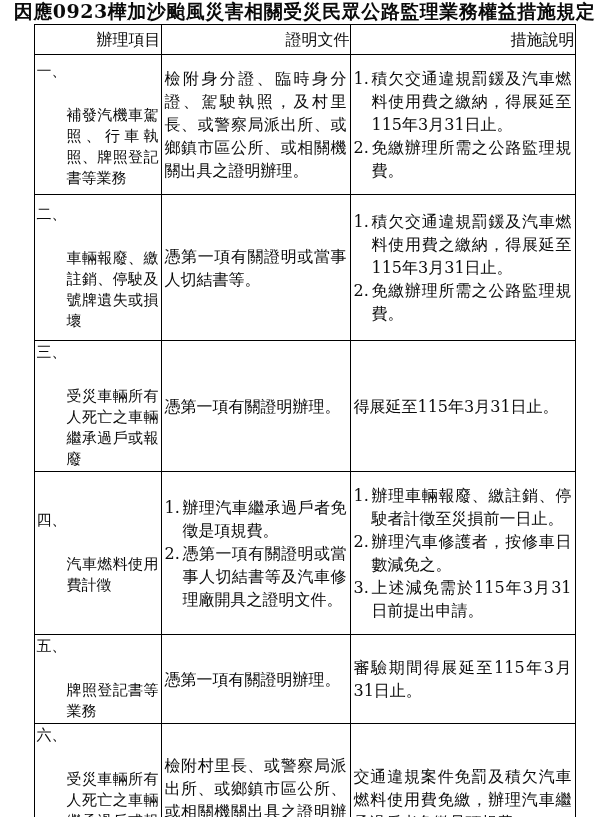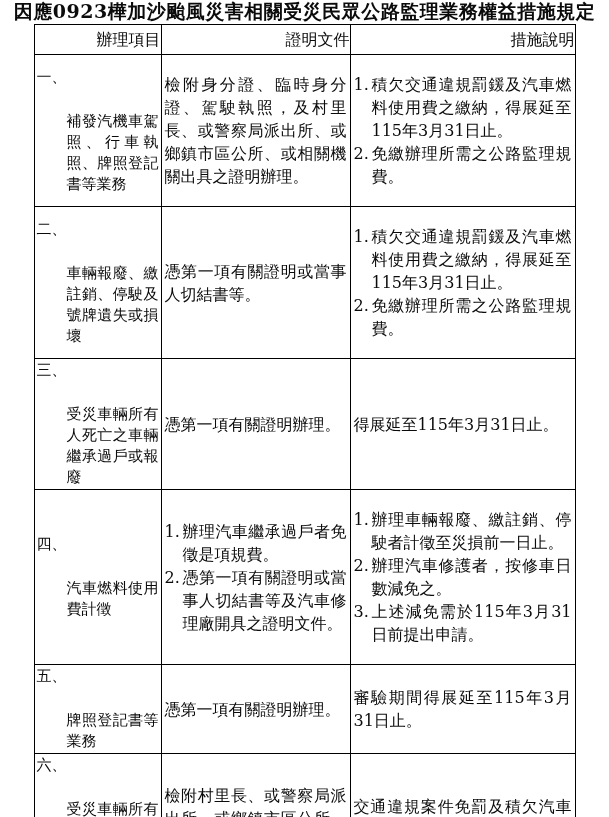--- a/index.html
+++ b/index.html
@@ -40,21 +40,21 @@
     line-height: 20px;
   }
   tr.hr  { height: 30px; }
   tr.r1  { height: 125px; }
   tr.r2  { height: 146px; }
   tr.r3  { height: 80px; }
   tr.r4  { height: 158px; }
   tr.r5  { height: 57px; }
   tr.r6  { height: 103px; }
   td.item-cell { font-size: 15px; line-height: 21px; padding: 1px 2px; }
-  td.doc-cell, td.mea-cell { font-size: 16px; line-height: 23px; padding: 18px 3px; }
+  td.doc-cell, td.mea-cell { font-size: 16px; line-height: 23px; padding: 12px 3px; }
   .hang { display: flex; }
   .hang .lbl { flex: 0 0 30px; }
   .hang .txt { flex: 1 1 auto; text-align: justify; margin-top: 44px; }
   .para { text-align: justify; }
   .nitem { display: flex; }
   .nitem .n { flex: 0 0 18px; }
   .nitem .t { flex: 1 1 auto; text-align: justify; }
 </style>
 </head>
 <body>

